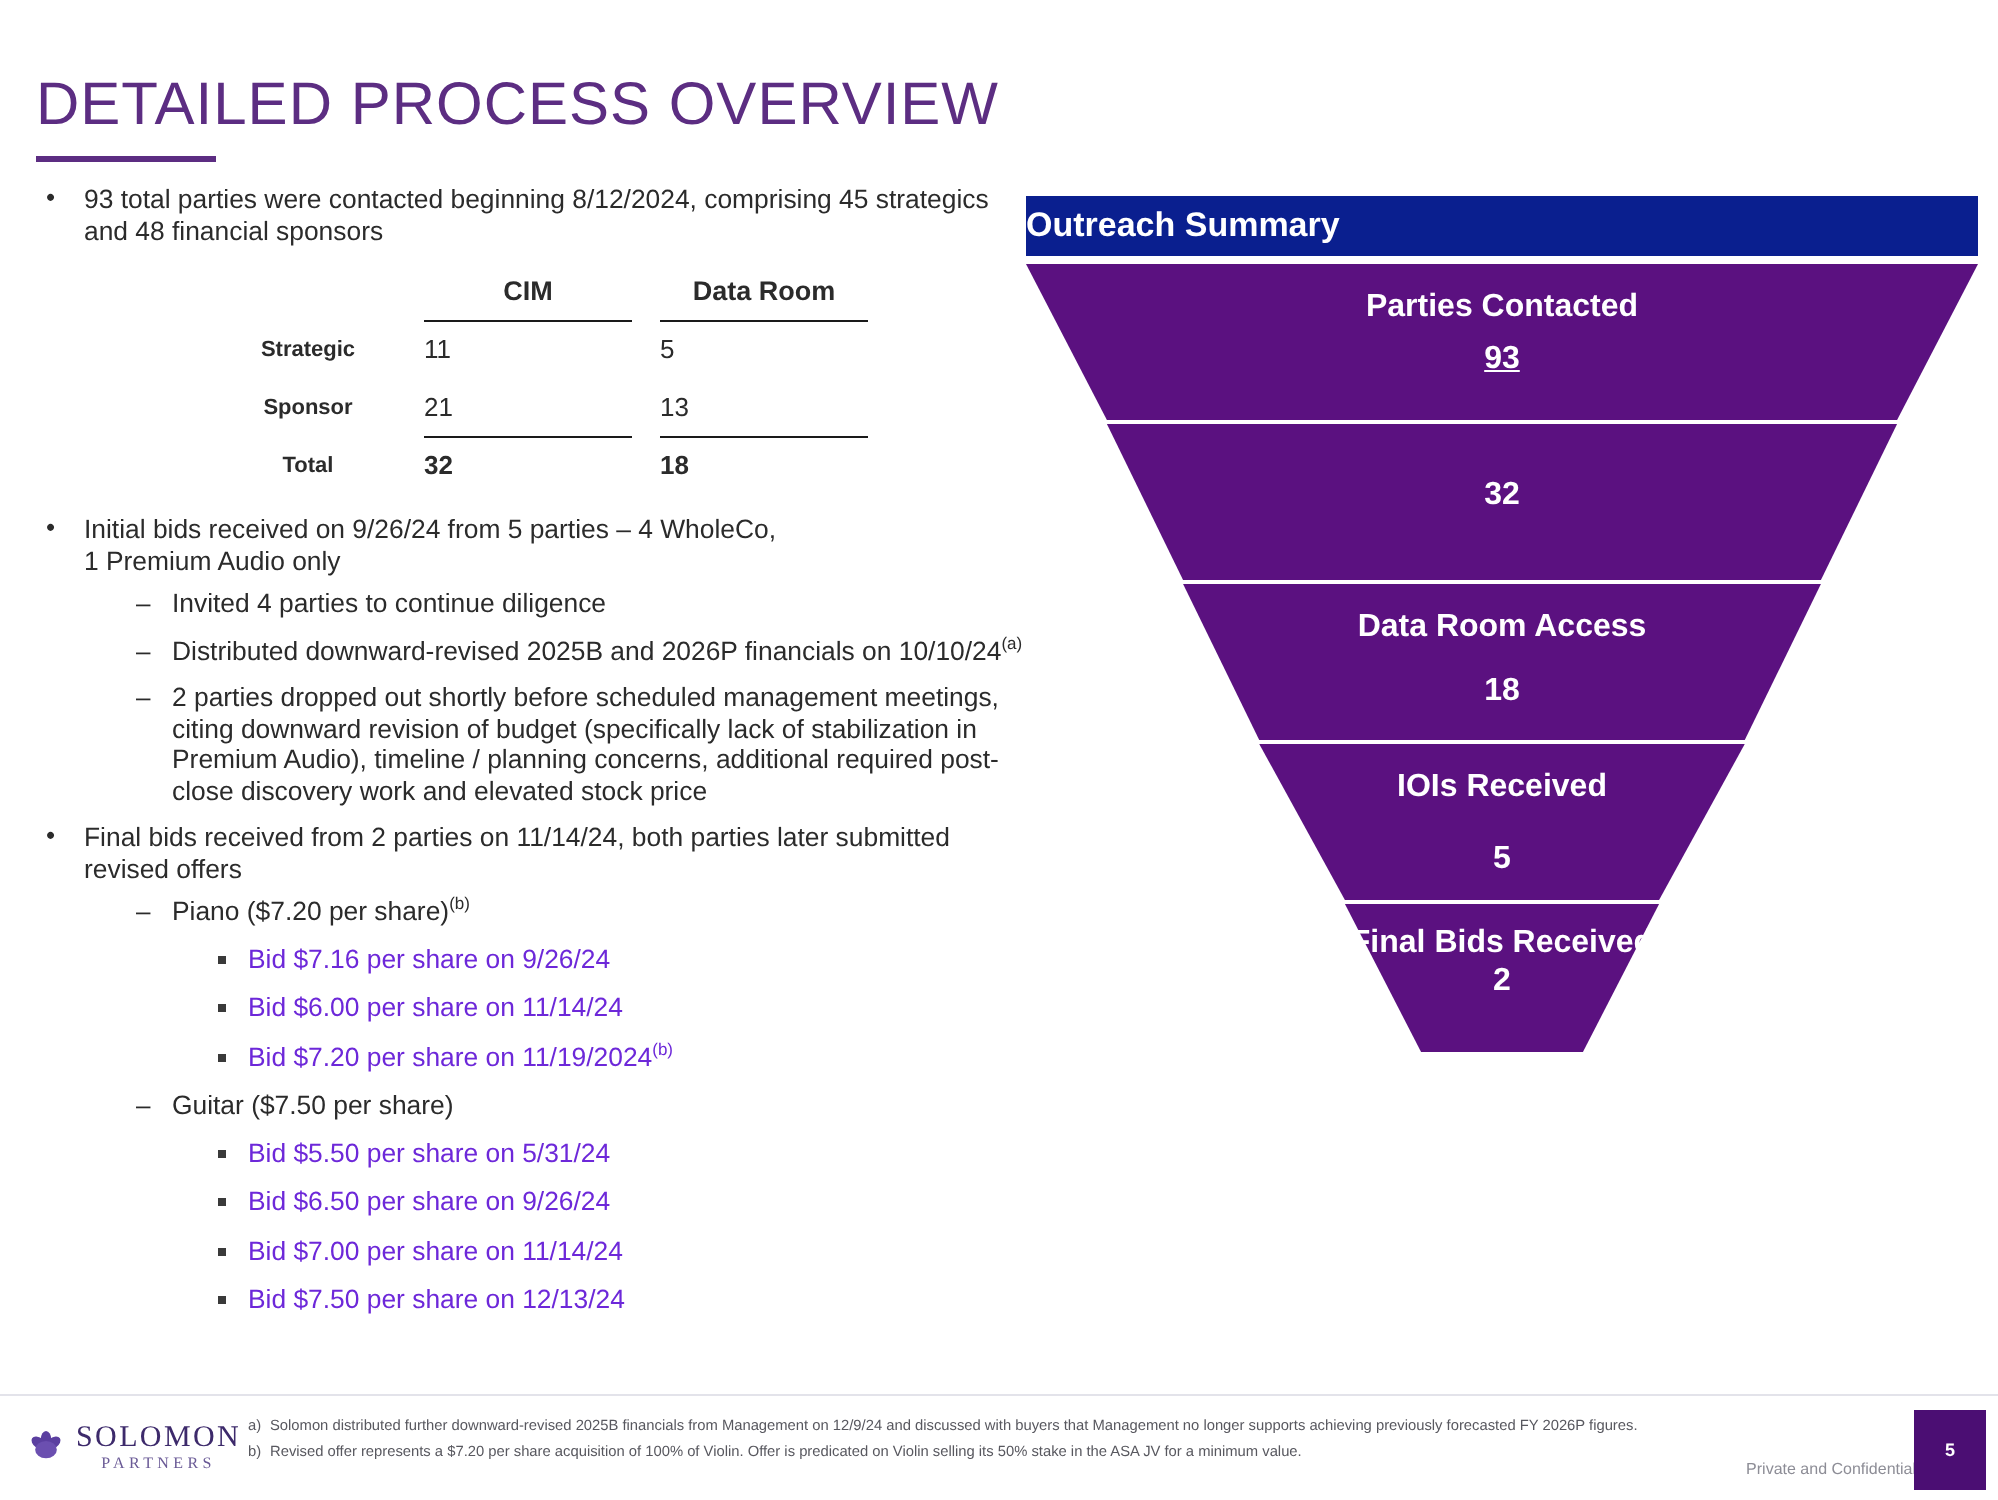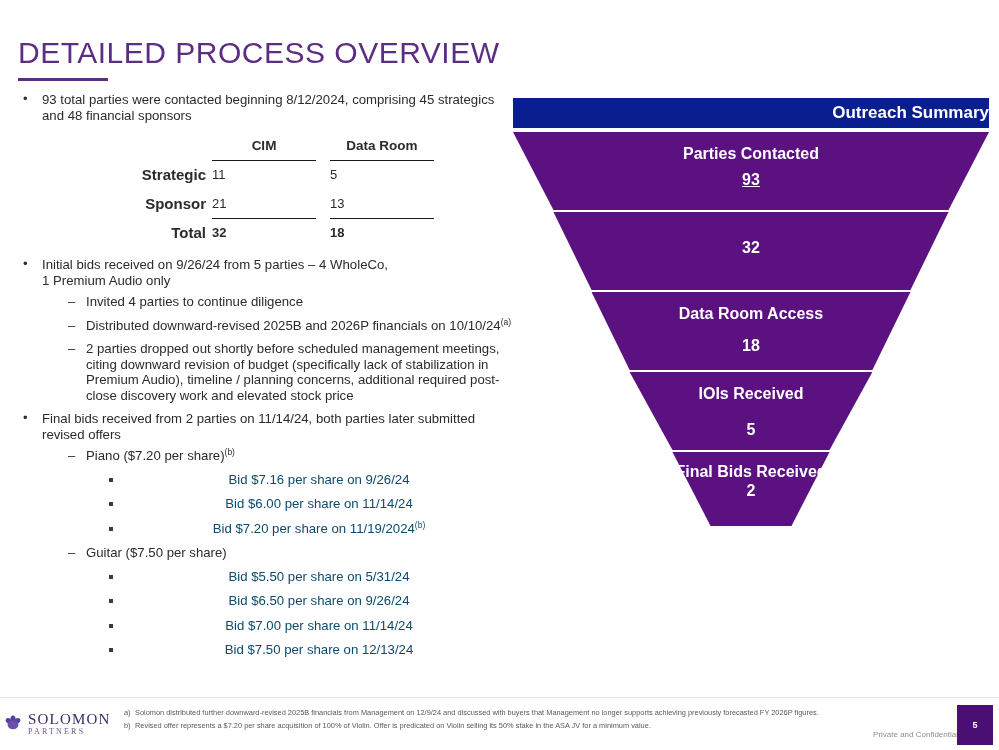--- a/index.html
+++ b/index.html
@@ -52,23 +52,22 @@
   .bullet-l2::before {
     content: "\2013";
     position: absolute; left: 54px; top: 0px;
     font-size: 13px; color: #2b2b2b;
   }
 
   .bullet-l3 {
     position: relative;
     padding-left: 110px;
     font-size: 13.2px; line-height: 15.5px;
-    color: #0c4a6e;
+    color: #6d28d9;
     margin-bottom: 9px;
-    text-align: center;
   }
   .bullet-l3::before {
     content: "";
     position: absolute; left: 95px; top: 6px;
     width: 4px; height: 4px; background: #3a3a3a;
   }
 
   sup { font-size: 8.5px; vertical-align: super; line-height: 0; }
 
   
@@ -78,73 +77,73 @@
     margin-left: 88px;
   }
   .tbl td, .tbl th {
     font-size: 13px;
     color: #2b2b2b;
     padding: 0;
     height: 29px;
     vertical-align: middle;
   }
   .tbl .rowlab {
-    font-weight: bold; text-align: right;
+    font-weight: bold; text-align: center;
     width: 110px; padding-right: 6px;
-    font-size: 15px;
+    font-size: 11px;
   }
   .tbl .colhead {
     font-weight: bold; text-align: center;
     font-size: 13.5px;
     width: 104px;
     border-bottom: 1.6px solid #1a1a1a;
     height: 24px;
   }
   .tbl .num { width: 104px; }
   .tbl tr.total td.num { font-weight: bold; border-top: 1.6px solid #1a1a1a; }
   .tbl tr.total td.rowlab { font-weight: bold; }
   .tbl .gap { width: 14px; }
 
   
   .funnel-wrap { position: absolute; left: 513px; top: 98px; width: 476px; }
   .funnel-header {
     background: #0A1F8F; color: #fff;
-    text-align: right;
+    text-align: left;
     font-weight: bold; font-size: 17px;
     height: 30px; line-height: 30px;
     width: 476px;
   }
   .funnel-stage {
     position: relative;
     color: #fff;
     text-align: center;
     background: #5B1180;
     filter: drop-shadow(1px 3px 2px rgba(0,0,0,0.28));
   }
   .stage-label { font-weight: bold; font-size: 16px; }
   .stage-value { font-weight: bold; font-size: 16px; }
 
   
   .footer-rule {
     position: absolute; left: 0; top: 697px;
     width: 999px; height: 1px; background: #e3e3ea;
   }
   .logo {
-    position: absolute; left: 3px; top: 712px;
+    position: absolute; left: 13px; top: 712px;
     display: flex; align-items: center; gap: 5px;
   }
   .logo-text { line-height: 1; }
   .logo-name {
     font-family: "Liberation Serif", serif;
     font-size: 15px; letter-spacing: 1.2px; color: #3d2a6b;
   }
   .logo-sub {
     font-family: "Liberation Serif", serif;
     font-size: 8px; letter-spacing: 2.2px; color: #6a5a96;
-    text-align: left; margin-top: 1px;
+    text-align: center; margin-top: 1px;
   }
   .footnotes {
     position: absolute; left: 124px; top: 708px;
     width: 700px;
     font-size: 7.4px; line-height: 9.6px; color: #58585f;
   }
   .fn { display: flex; margin-bottom: 3px; }
   .fn-mark { width: 11px; flex: 0 0 11px; }
   .confidential {
     position: absolute; right: 41px; top: 730px;

